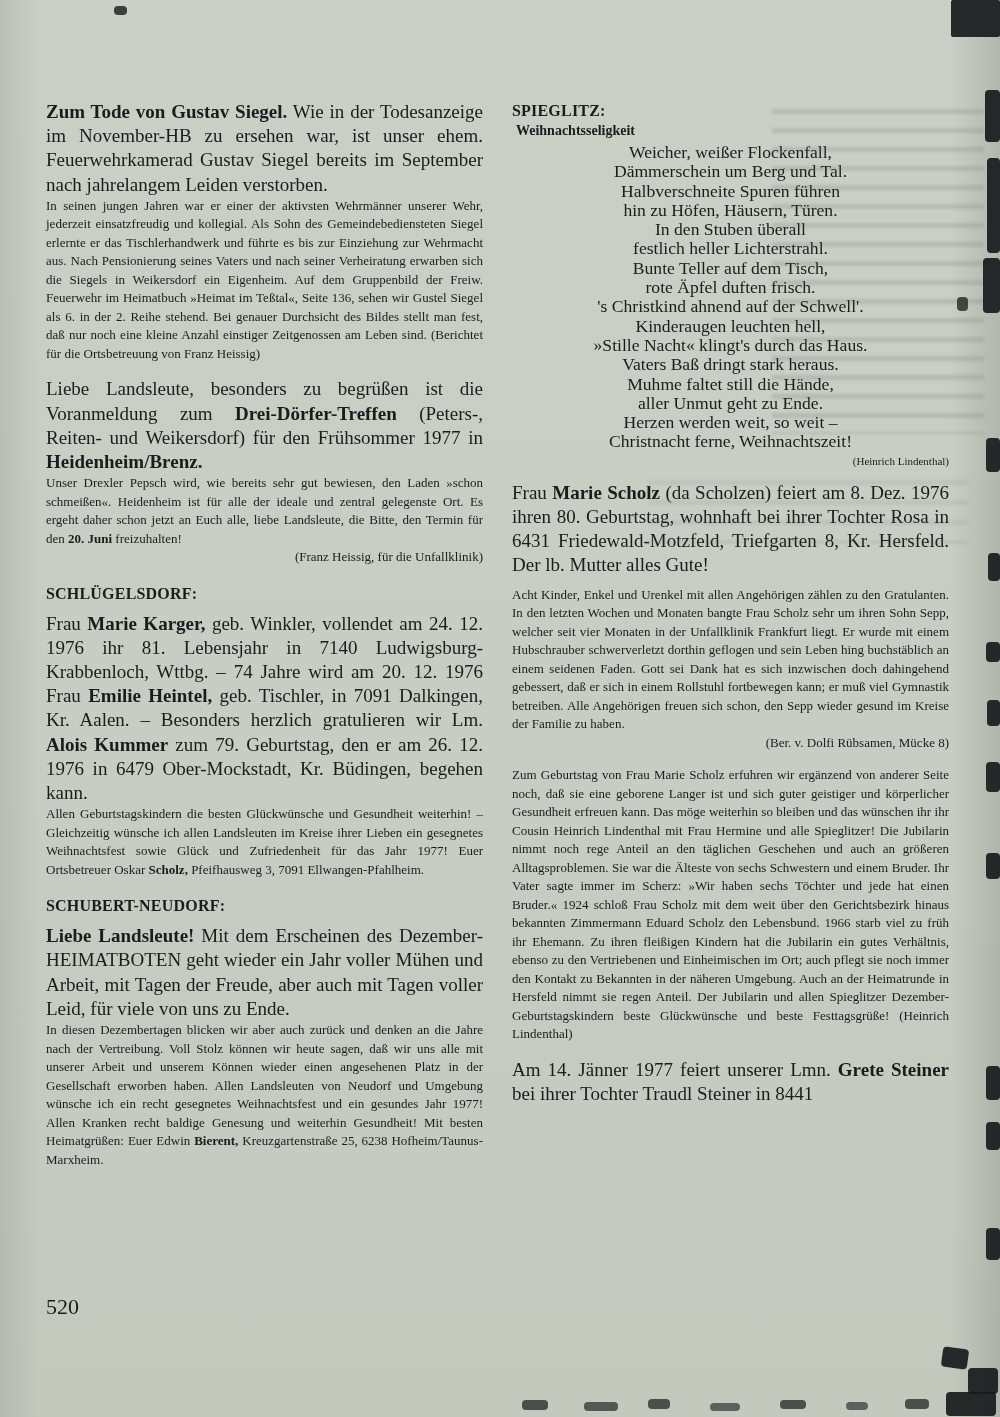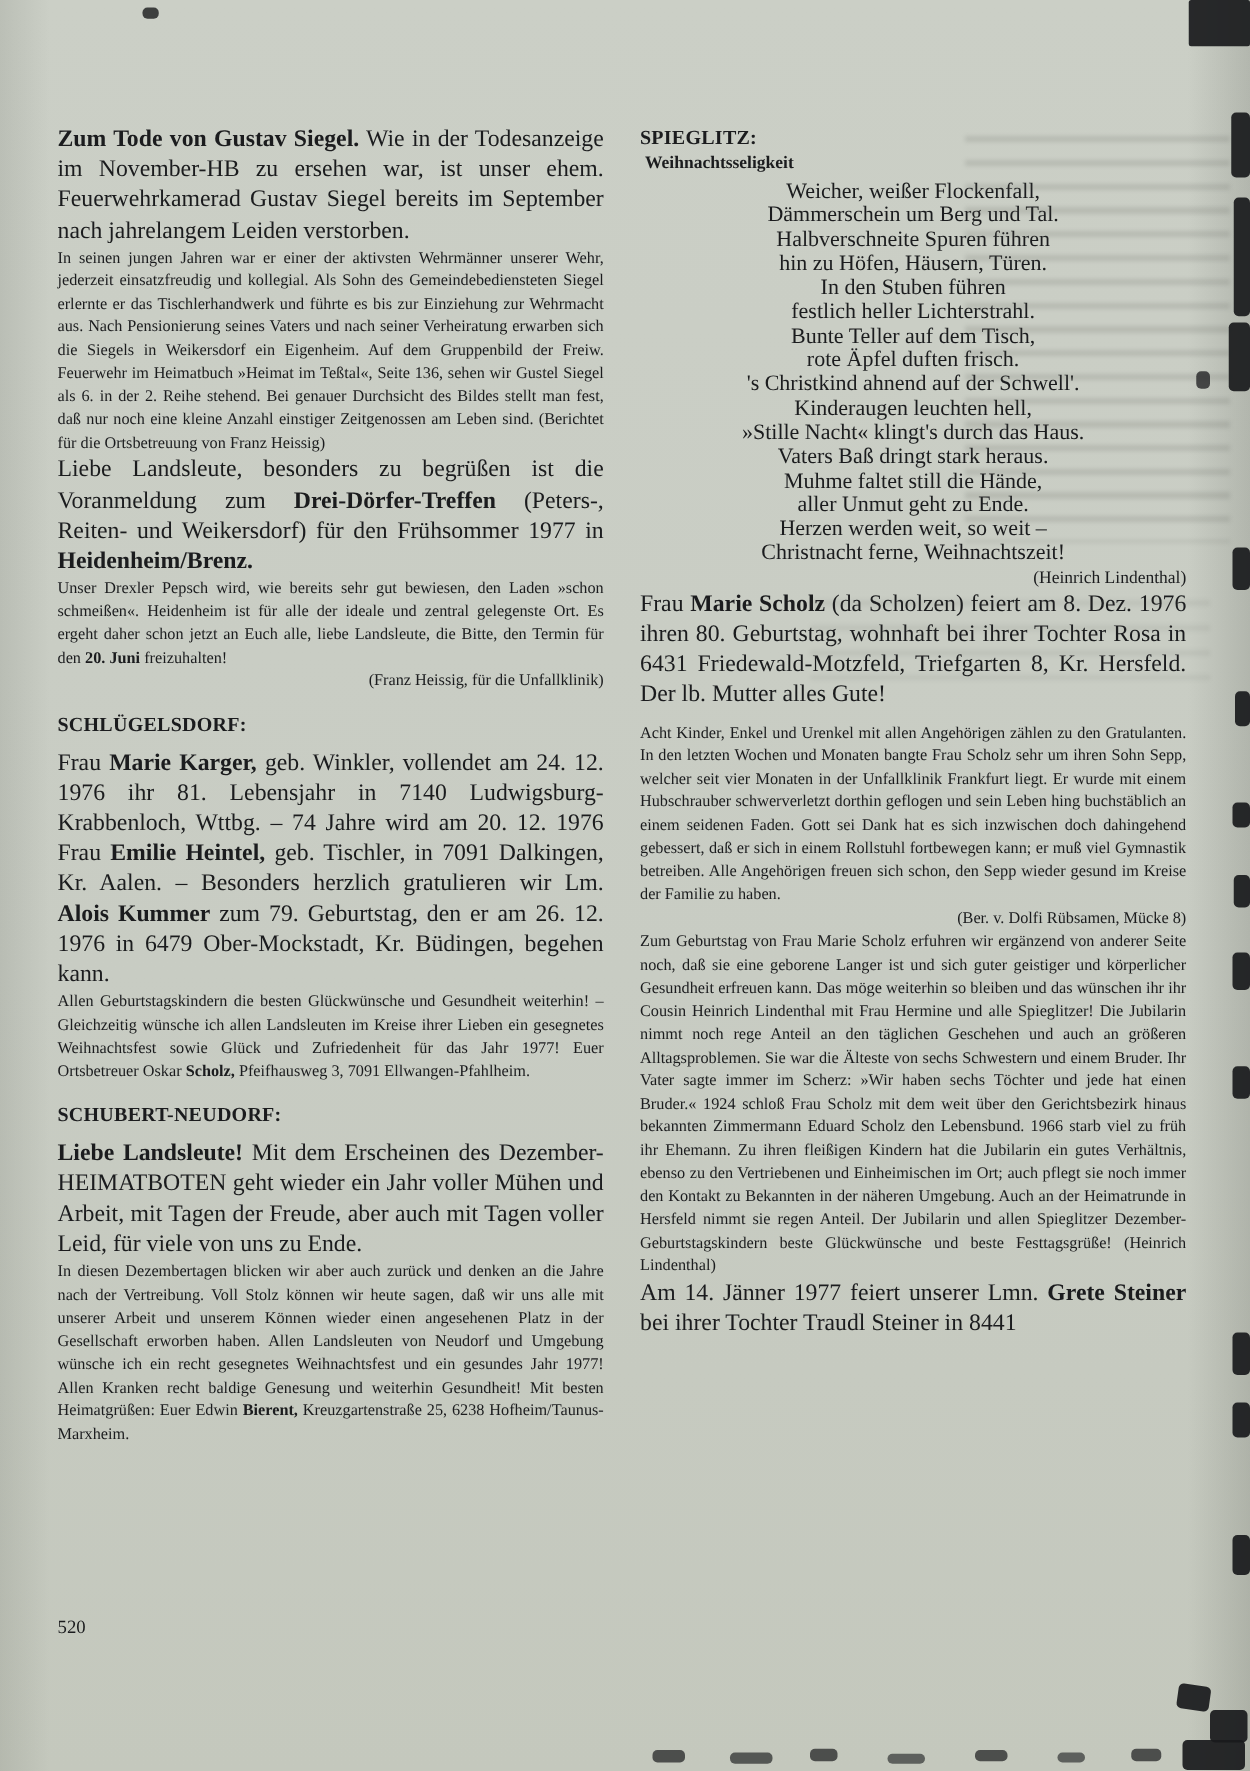--- a/index.html
+++ b/index.html
@@ -11,29 +11,29 @@
       linear-gradient(180deg, #cbcfc6 0%, #c8ccc3 55%, #c4c8bd 100%);
     font-family:"Liberation Serif","DejaVu Serif",serif;
     color:#1b1c1e;
   }
   .col{position:absolute;top:100px;width:437px;}
   .col-left{left:46px;}
   .col-right{left:512px;}
   p{margin:0;}
   .lg{font-size:19px;line-height:24.2px;text-align:justify;hyphens:auto;-webkit-hyphens:auto;}
   .sm{font-size:13px;line-height:18.5px;text-align:justify;hyphens:auto;-webkit-hyphens:auto;}
-  .gap{margin-top:1px;}
+  .gap{margin-top:14px;}
   .gap-sm{margin-top:8px;}
   .align-r{text-align:right;}
   .heading{font-size:16px;line-height:22px;font-weight:700;margin:16px 0 7px;letter-spacing:.2px;}
   .heading.first{margin-top:0;margin-bottom:1px;}
   .poem-title{font-size:14px;font-weight:700;margin:0 4px 4px;}
   .poem-line{font-size:17.6px;line-height:19.3px;white-space:nowrap;text-align:center;}
-  .poem-byline{font-size:14px;margin-top:3px;}
-  .page-number{position:absolute;left:46px;top:1294px;font-size:15px;}
+  .poem-byline{font-size:11px;margin-top:3px;}
+  .page-number{position:absolute;left:46px;top:1294px;font-size:22px;}
   .art{position:absolute;background:#191a1c;border-radius:4px;opacity:.92;}
   .ghost{position:absolute;filter:blur(1.6px);pointer-events:none;}
   b{font-weight:700;}
 </style>
 </head>
 <body>
 
 <div class="page">
 
   <section class="col col-left">
@@ -54,21 +54,21 @@
   </section>
 
   <section class="col col-right">
     <h2 class="heading first">SPIEGLITZ:</h2>
     <div class="poem-title">Weihnachtsseligkeit</div>
     <div class="poem">
       <div class="poem-line">Weicher, weißer Flockenfall,</div>
       <div class="poem-line">Dämmerschein um Berg und Tal.</div>
       <div class="poem-line">Halbverschneite Spuren führen</div>
       <div class="poem-line">hin zu Höfen, Häusern, Türen.</div>
-      <div class="poem-line">In den Stuben führen</div>
+      <div class="poem-line">In den Stuben überall</div>
       <div class="poem-line">festlich heller Lichterstrahl.</div>
       <div class="poem-line">Bunte Teller auf dem Tisch,</div>
       <div class="poem-line">rote Äpfel duften frisch.</div>
       <div class="poem-line">'s Christkind ahnend auf der Schwell'.</div>
       <div class="poem-line">Kinderaugen leuchten hell,</div>
       <div class="poem-line">»Stille Nacht« klingt's durch das Haus.</div>
       <div class="poem-line">Vaters Baß dringt stark heraus.</div>
       <div class="poem-line">Muhme faltet still die Hände,</div>
       <div class="poem-line">aller Unmut geht zu Ende.</div>
       <div class="poem-line">Herzen werden weit, so weit –</div>

